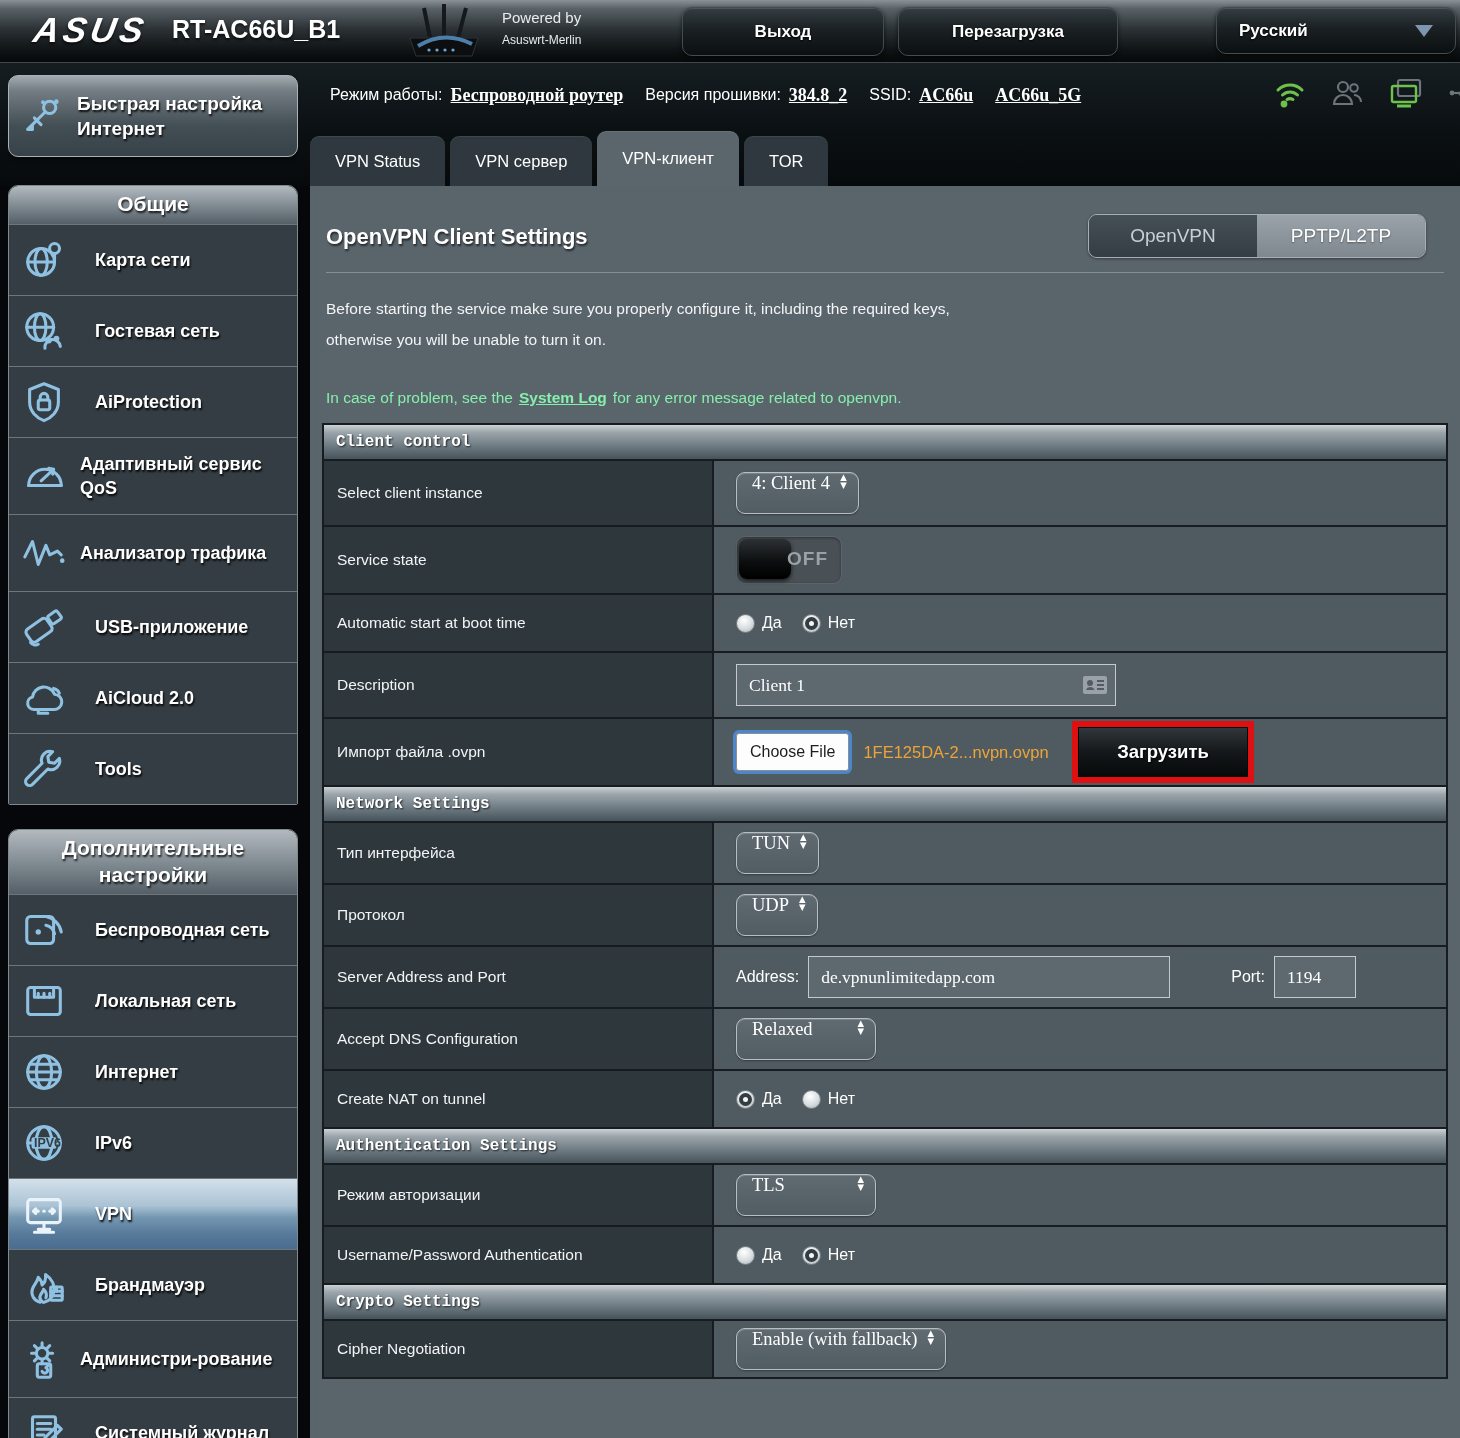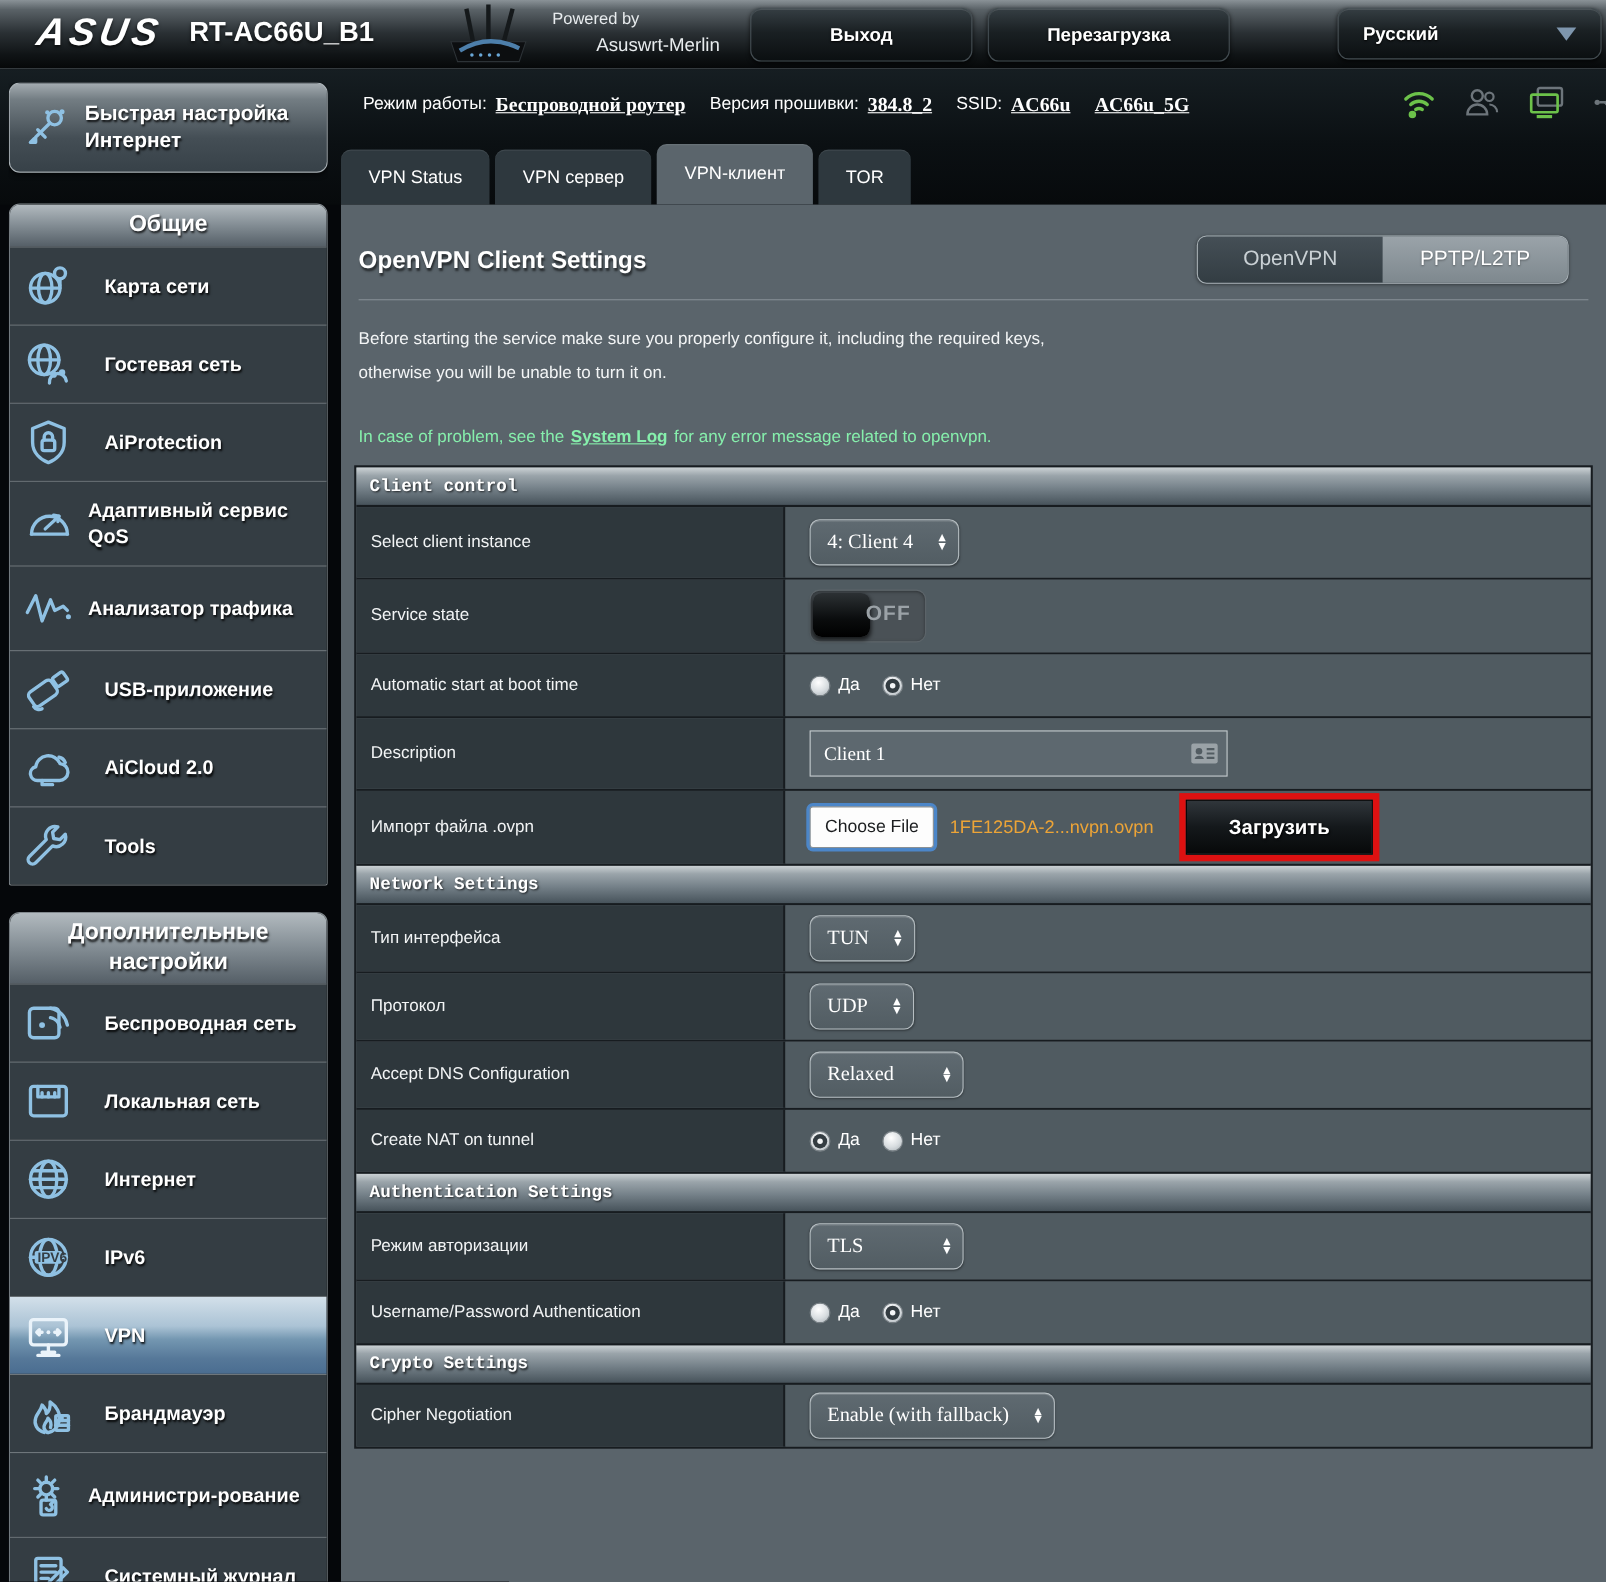--- a/index.html
+++ b/index.html
@@ -11,21 +11,21 @@
     background:linear-gradient(180deg,#8a9297 0%,#5a6267 14%,#2a3034 48%,#101416 80%,#060809 100%);
     border-bottom:1px solid #41484d;}
   .asus-logo{position:absolute;left:34px;top:10px;color:#fff;font-size:35px;font-weight:bold;
     font-style:italic;letter-spacing:4px;transform:skewX(-10deg);
     text-shadow:0 2px 3px rgba(0,0,0,.7);}
   .model{position:absolute;left:172px;top:15px;color:#fff;font-size:25px;font-weight:bold;
     text-shadow:0 2px 3px rgba(0,0,0,.7);}
   .router-img{position:absolute;left:396px;top:0;}
   .poweredby{position:absolute;left:502px;top:6px;color:#e8ecee;line-height:23px;}
   .poweredby .l1{font-size:15px;}
-  .poweredby .l2{font-size:17px;margin-left:40px;}
+  .poweredby .l2{font-size:12px;}
   .hdr-btn{position:absolute;top:7px;height:47px;border-radius:10px;cursor:pointer;
     background:linear-gradient(180deg,#353e43 0%,#1a2023 45%,#0b0f11 100%);
     border:1px solid #434c51;color:#fff;font-weight:bold;font-size:17px;
     display:flex;align-items:center;justify-content:center;
     box-shadow:0 2px 4px rgba(0,0,0,.65), inset 0 1px 0 rgba(255,255,255,.12);
     text-shadow:0 1px 2px #000;}
   .btn-logout{left:682px;width:200px;}
   .btn-reboot{left:898px;width:218px;}
   .btn-lang{left:1216px;width:240px;justify-content:space-between;padding:0 22px;box-sizing:border-box;}
   .lang-caret{width:0;height:0;border-left:9px solid transparent;border-right:9px solid transparent;
@@ -100,21 +100,21 @@
   .stable .thead:first-child{border-top:none;}
   .trow{display:flex;border-top:2px solid #171c20;}
   .tlabel{width:390px;flex:none;background:#2e373c;color:#f2f4f5;font-size:15.5px;
     display:flex;align-items:center;padding-left:13px;box-sizing:border-box;
     border-right:2px solid #171c20;}
   .tval{flex:1;background:#505b61;display:flex;align-items:center;padding-left:22px;
     padding-right:12px;box-sizing:border-box;color:#fff;}
   .h60{min-height:60px;} .h64{min-height:64px;} .h66{min-height:66px;} .h58{min-height:56px;}
 
   
-  .sel{display:inline-flex;align-items:center;gap:23px;padding:0 11px 0 15px;height:40px;
+  .sel{display:inline-flex;align-items:flex-start;gap:10px;padding:0 11px 0 15px;height:40px;
     border:1px solid #b6bec2;border-radius:9px;cursor:pointer;
     background:linear-gradient(180deg,#5f6a71 0%,#525d63 100%);
     color:#fff;font-family:"Liberation Serif",serif;font-size:18.5px;
     box-shadow:inset 0 1px 0 rgba(255,255,255,.18),0 1px 2px rgba(0,0,0,.35);}
   .arrows{display:flex;flex-direction:column;line-height:8px;font-size:8.5px;color:#fff;
     font-family:"DejaVu Sans",sans-serif;}
   .sel-wide{min-width:112px;justify-content:space-between;}
 
   .switch{width:104px;height:46px;border-radius:9px;background:#4a5156;border:1px solid #5d656a;
     position:relative;cursor:pointer;box-shadow:inset 0 1px 3px rgba(0,0,0,.4);}
@@ -520,20 +520,30 @@
     <div class="trow h60">
       <div class="tlabel">Протокол</div>
       <div class="tval">
         <div class="sel">
           <span>UDP</span>
           <span class="arrows">▲<br>▼</span>
         </div>
       </div>
     </div>
 
+    <div class="trow h60">
+      <div class="tlabel">Server Address and Port</div>
+      <div class="tval">
+        <span class="addr-lbl">Address:</span>
+        <input class="txt-input addr-input" value="de.vpnunlimitedapp.com" style="">
+        <span class="port-lbl">Port:</span>
+        <input class="txt-input port-input" value="1194" style="">
+        <span class="port-gap"></span>
+      </div>
+    </div>
 
     <div class="trow h60">
       <div class="tlabel">Accept DNS Configuration</div>
       <div class="tval">
         <div class="sel sel-wide">
           <span>Relaxed</span>
           <span class="arrows">▲<br>▼</span>
         </div>
       </div>
     </div>

